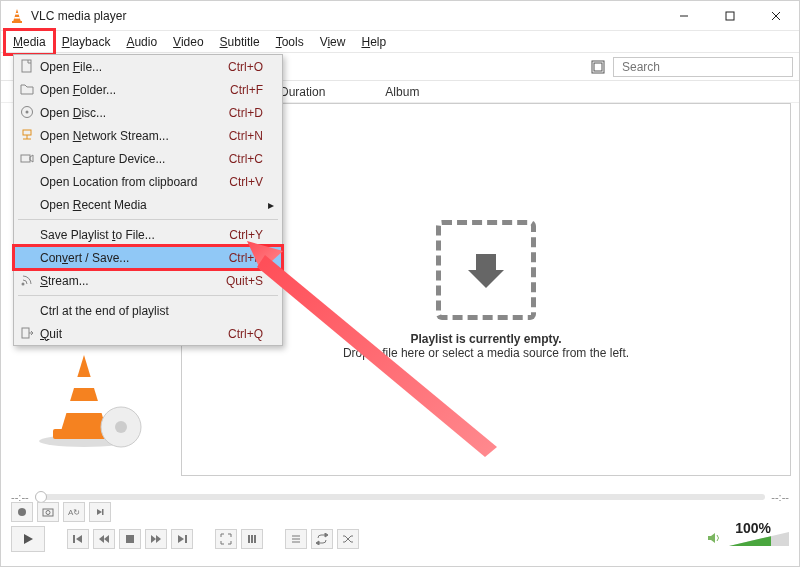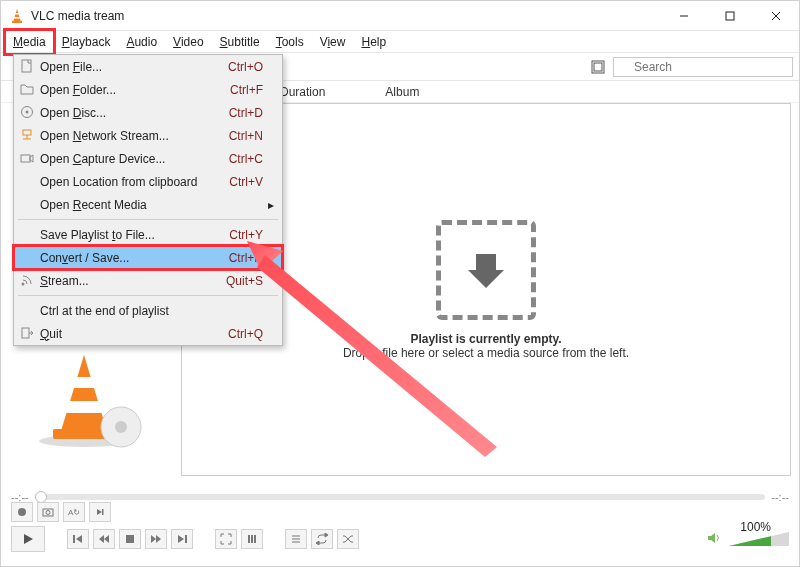--- a/index.html
+++ b/index.html
@@ -59,21 +59,21 @@
   }
   .toolbar .spacer { flex:1; }
   .tool-icon {
     width:22px; height:22px;
     display:flex; align-items:center; justify-content:center;
     color:#555;
   }
   .search {
     width:180px; height:20px;
     border:1px solid #c9c9c9;
-    padding:0 20px;
+    padding:0 8px;
     font-size:12px;
     color:#888;
     background:#fff;
     line-height:18px;
   }
   .header-row {
     height:22px;
     display:flex; align-items:center;
     padding-left:109px;
     gap:60px;
@@ -185,21 +185,22 @@
     display:flex; align-items:center; gap:4px;
   }
   .ctrl-row .play {
     width:34px; height:26px;
   }
   .ctrl-row .gap { width:14px; }
   .ctrl-row .spacer { flex:1; }
   .volume {
     display:flex; align-items:center; gap:8px;
     position:relative;
-    font-size:12px;
+    font-size:14px;
+    font-weight:bold;
   }
   .vol-tri {
     width:60px; height:18px;
     position:relative;
   }
   .vol-tri svg { position:absolute; inset:0; }
   
   .red-arrow {
     position:absolute;
     top:240px; left:246px;
@@ -213,21 +214,21 @@
 
 <div class="titlebar">
   <span class="vlc-logo">
     <svg viewBox="0 0 16 16">
         <polygon points="8,1 12,14 4,14" fill="#f58220"></polygon>
         <rect x="3" y="13" width="10" height="2" fill="#f58220"></rect>
         <rect x="6.2" y="5" width="3.6" height="1.6" fill="#fff"></rect>
         <rect x="5.2" y="9" width="5.6" height="1.6" fill="#fff"></rect>
       </svg>
   </span>
-  <span class="title">VLC media tream</span>
+  <span class="title">VLC media player</span>
   <div class="winbtn">
       <svg width="10" height="10">
         <line x1="1" y1="5" x2="9" y2="5"></line>
       </svg>
     </div>
   <div class="winbtn">
       <svg width="10" height="10">
         <rect x="1" y="1" width="8" height="8"></rect>
       </svg>
     </div>

